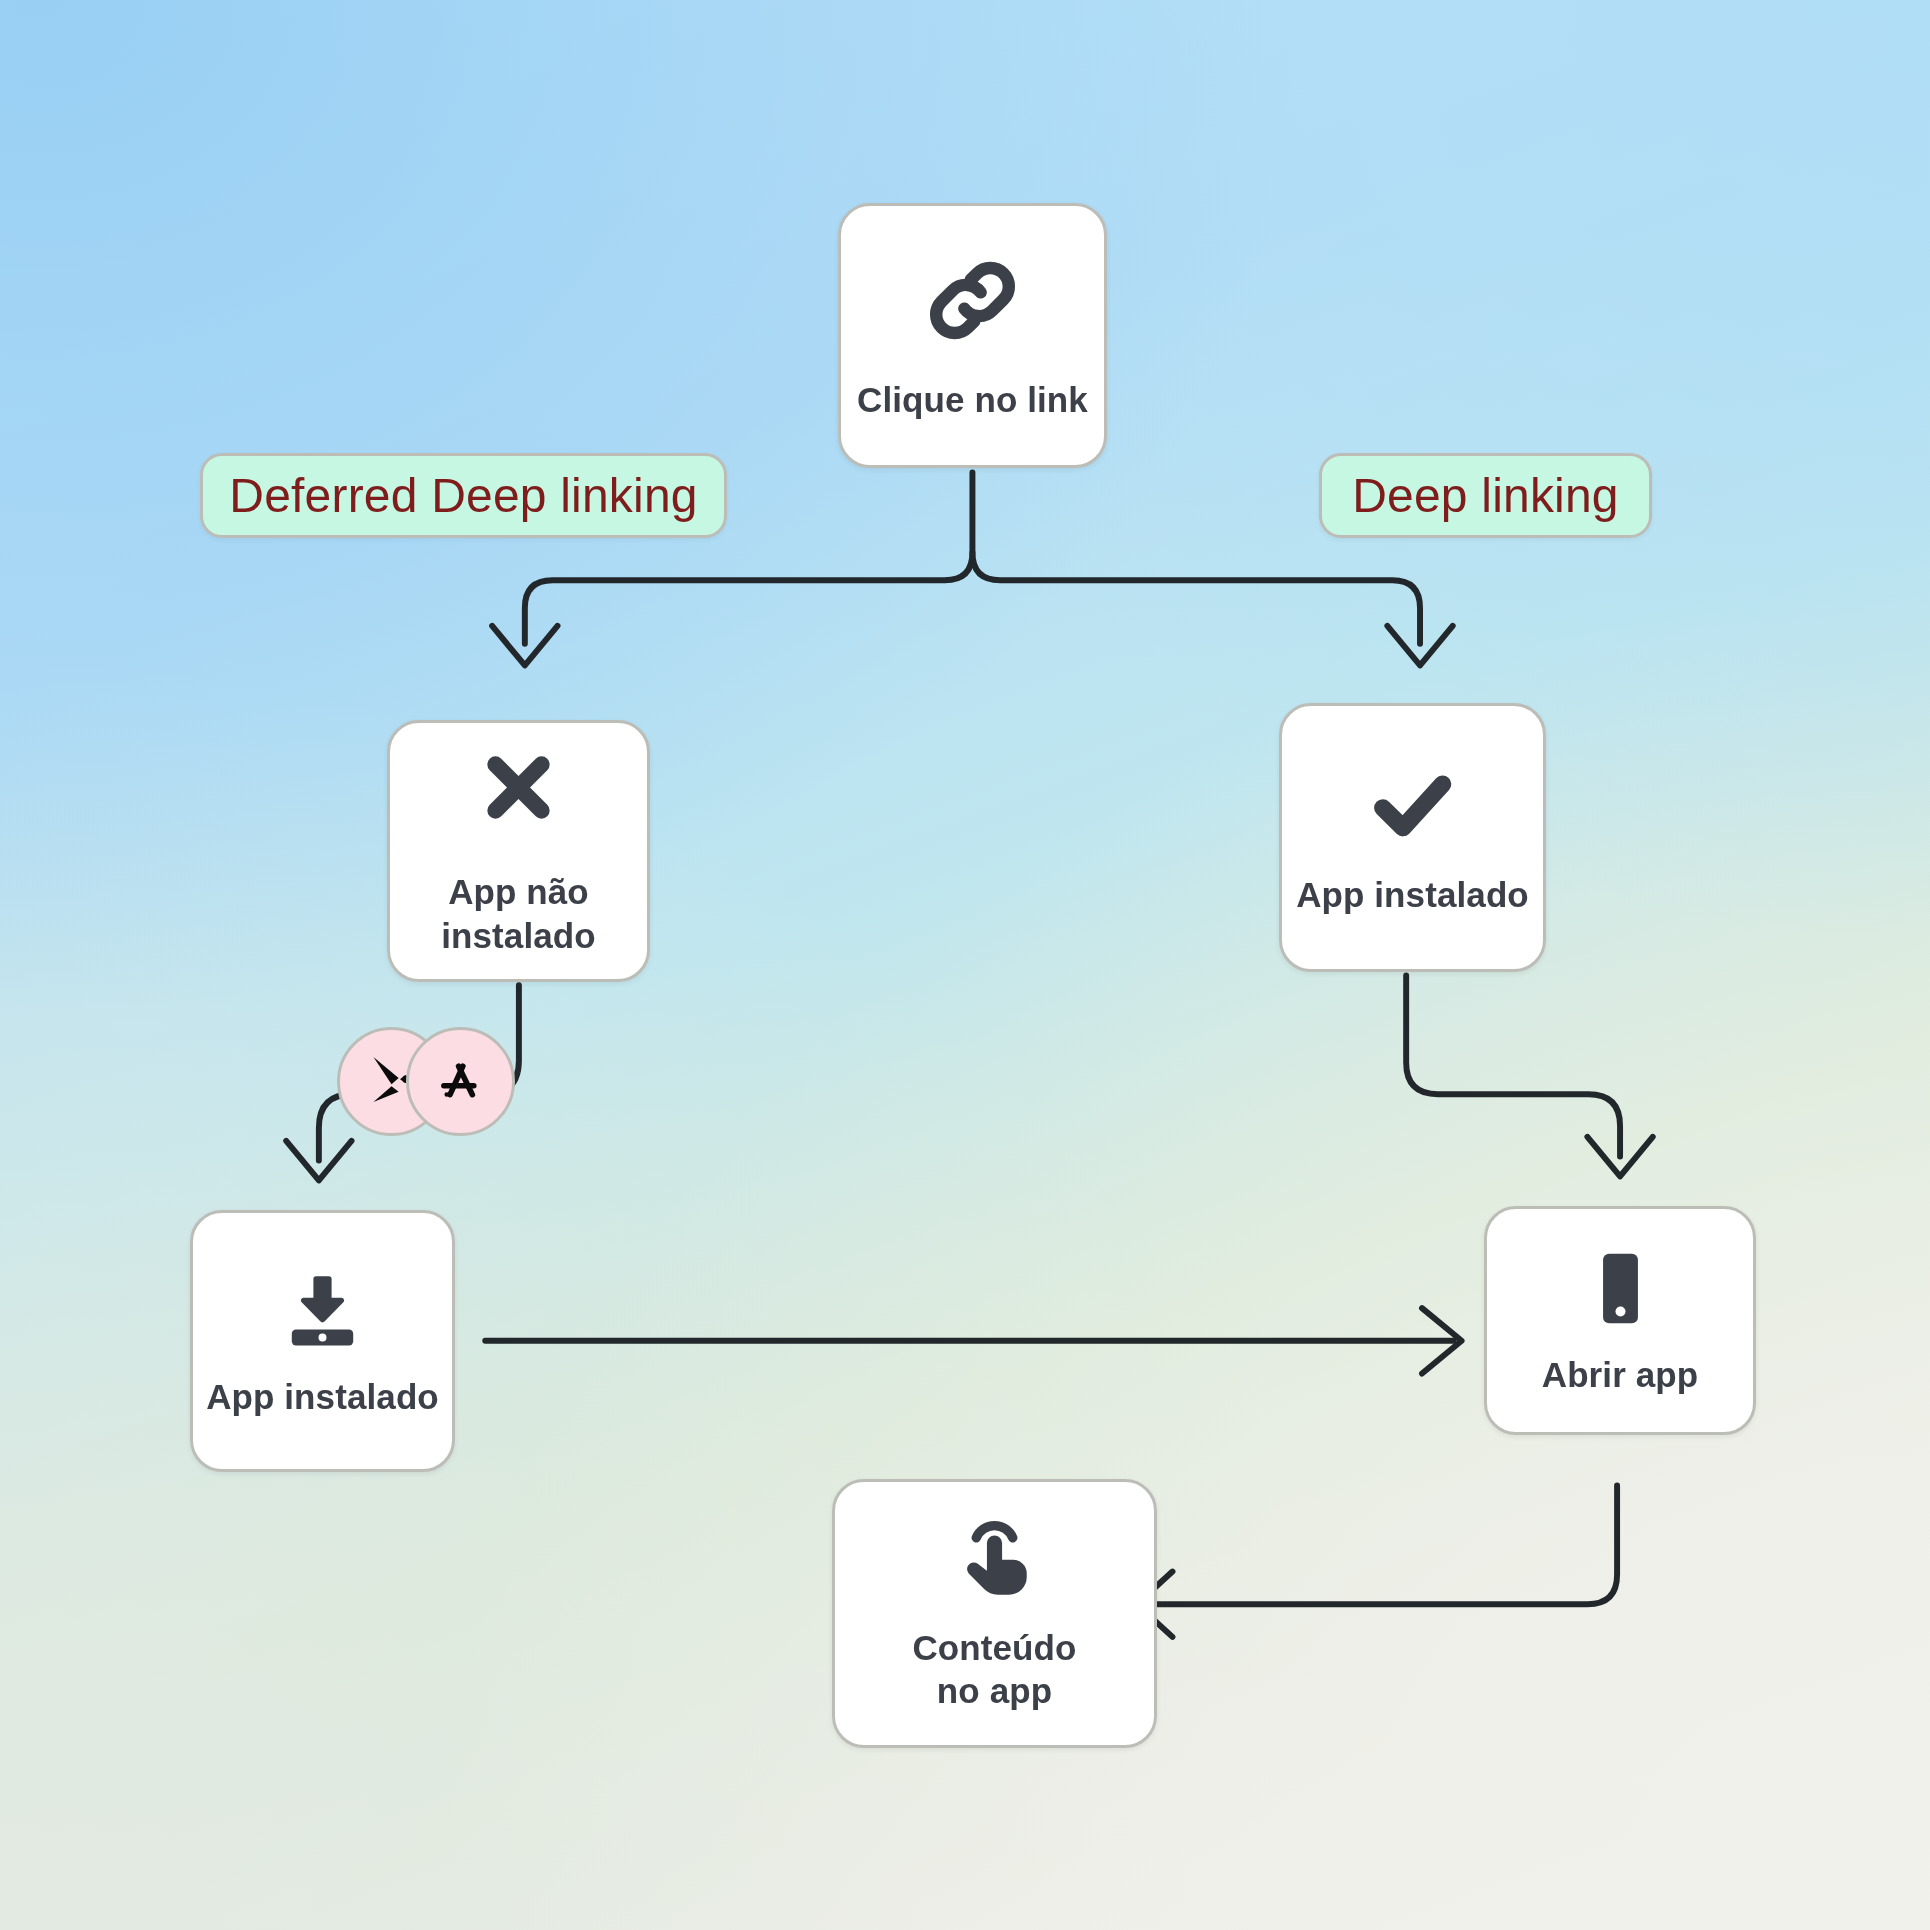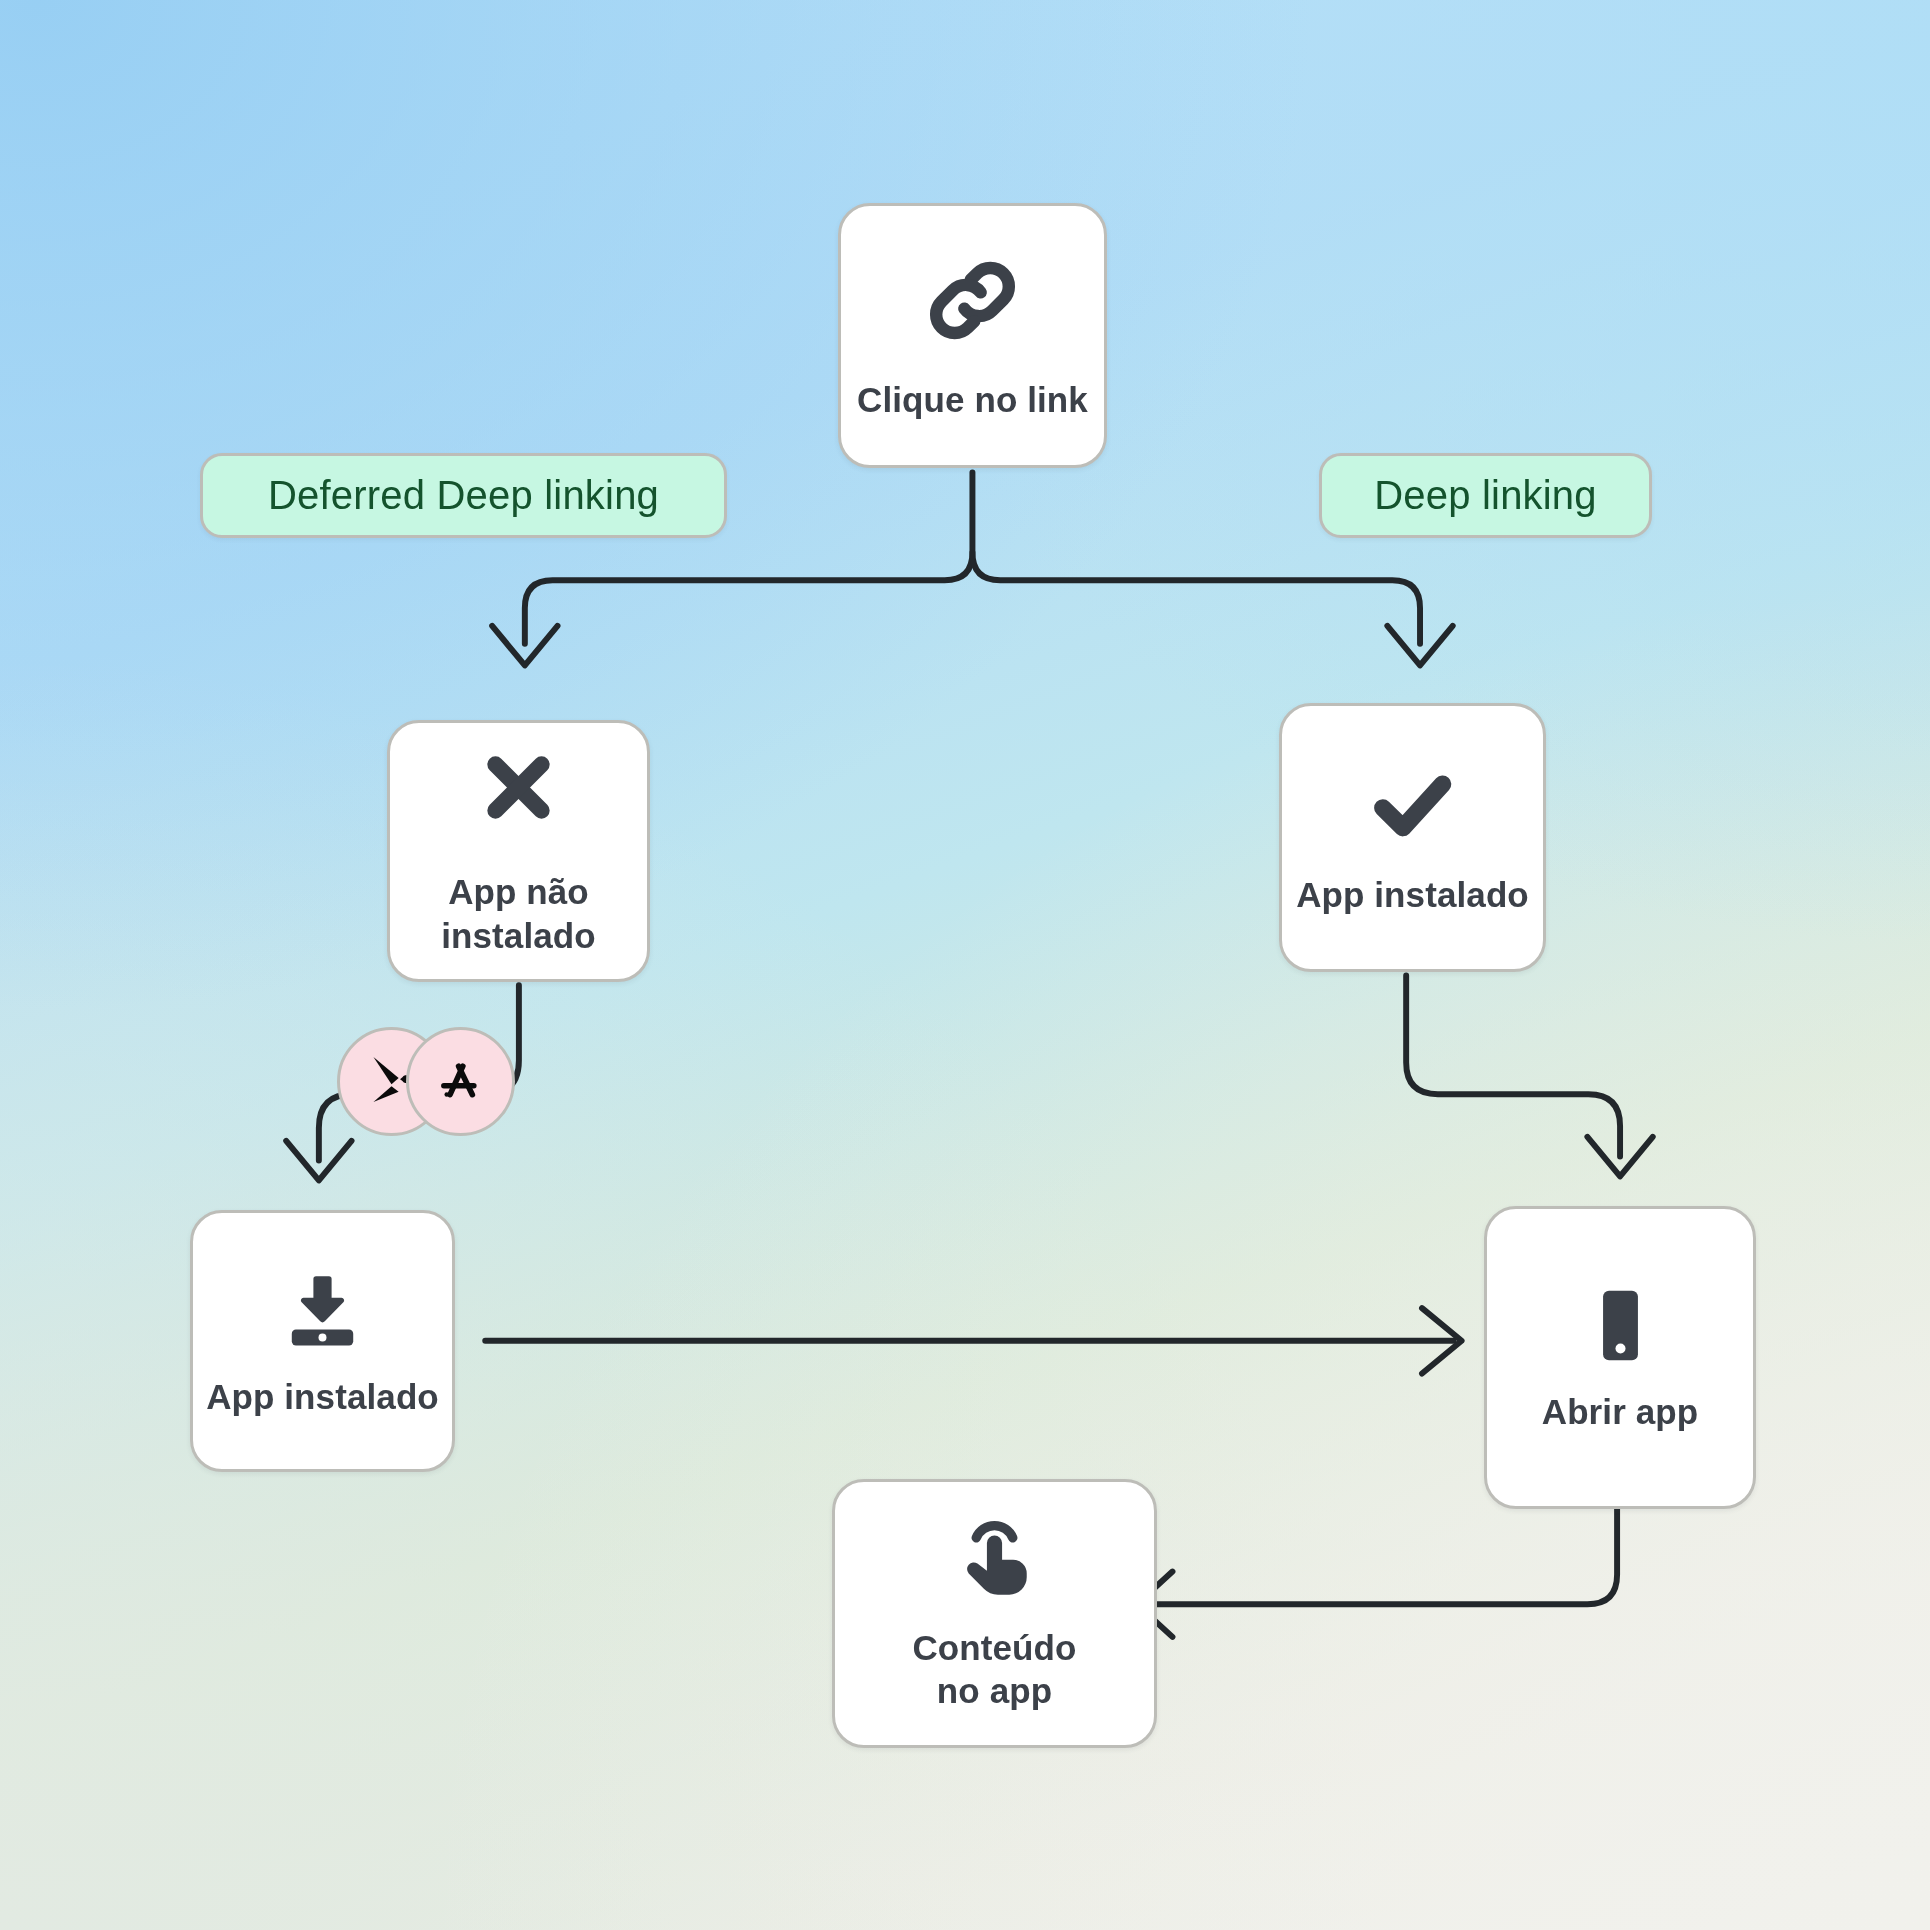--- a/index.html
+++ b/index.html
@@ -60,35 +60,35 @@
   }
 
   
   #node-click      { left: 838px;  top: 203px;  width: 269px; height: 265px; }
   #node-click .label { margin-top: 26px; }
 
   #node-not-installed { left: 387px;  top: 720px;  width: 263px; height: 262px; gap: 20px; }
   #node-installed-check { left: 1279px; top: 703px;  width: 267px; height: 269px; }
 
   #node-installed-dl { left: 190px;  top: 1210px; width: 265px; height: 262px; }
-  #node-open-app     { left: 1484px; top: 1206px; width: 272px; height: 303px; }
+  #node-open-app     { left: 1484px; top: 1206px; width: 272px; height: 229px; }
   #node-content      { left: 832px;  top: 1479px; width: 325px; height: 269px; }
 
   
   .tag {
     position: absolute;
     background: #c6f7e2;
     border: 3px solid #bdbdb8;
     border-radius: 22px;
     box-sizing: border-box;
     display: flex;
     align-items: center;
     justify-content: center;
-    color: #14532d;
-    font-size: 40px;
+    color: #7f1d1d;
+    font-size: 48px;
     letter-spacing: 0.2px;
     box-shadow: 0 2px 4px rgba(60,70,80,0.07);
   }
   #tag-deferred { left: 200px;  top: 453px; width: 527px; height: 85px; }
   #tag-deep     { left: 1319px; top: 453px; width: 333px; height: 85px; }
 
   
   .store-badge {
     position: absolute;
     width: 109px;

